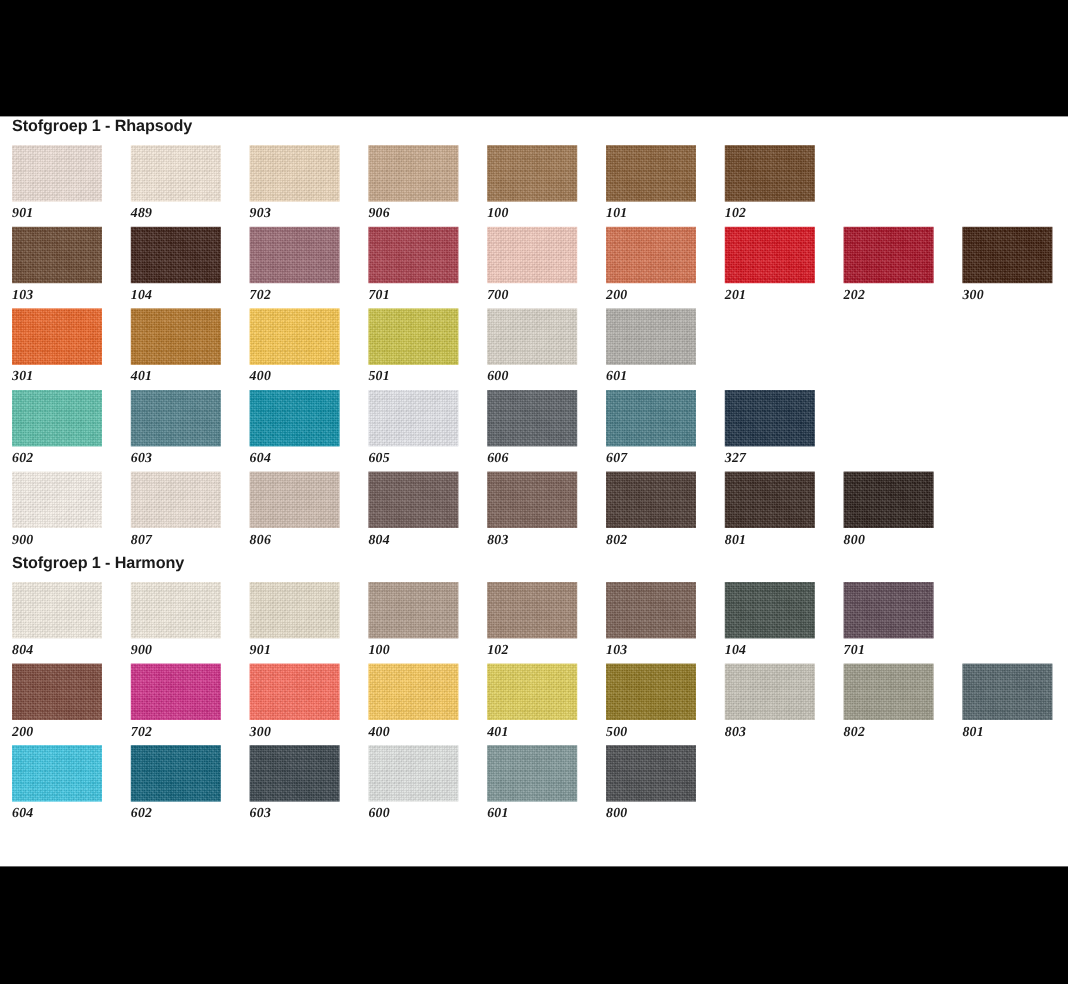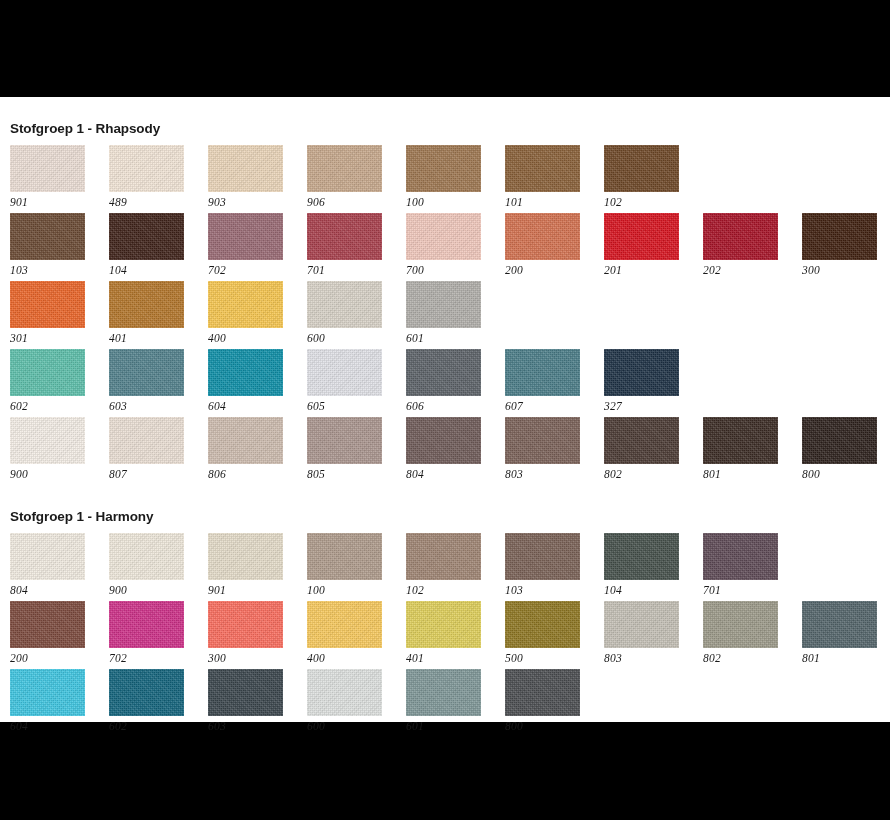--- a/index.html
+++ b/index.html
@@ -20,32 +20,33 @@
     background: #ffffff;
   }
   .bar-top {
     position: absolute; left: 0; top: 0;
     width: 890px; height: 97px; background: #000000;
   }
   .bar-bottom {
     position: absolute; left: 0; top: 722px;
     width: 890px; height: 98px; background: #000000;
   }
-  .group { position: relative; margin-top: 24px; }
+  .group { position: relative; }
   .group-title {
     font-size: 13.5px;
     font-weight: bold;
     color: #1a1a1a;
     letter-spacing: -0.1px;
     padding: 0 0 0 10px;
   }
   .rows { padding-left: 10px; }
   .row {
     display: flex;
     height: 68px;
+    font-weight: bold;
   }
   .cell {
     width: 99px;
     flex: 0 0 99px;
     position: relative;
   }
   .swatch {
     width: 75px;
     height: 47px;
     position: relative;
@@ -220,20 +221,27 @@
               <div class="code">401</div>
             </div>
             <div class="cell">
               <div class="swatch" style="background: rgb(248, 199, 79);">
                 <div class="tex"></div>
                 <div class="tex2"></div>
               </div>
               <div class="code">400</div>
             </div>
             <div class="cell">
+              <div class="swatch" style="background: rgb(203, 196, 73);">
+                <div class="tex"></div>
+                <div class="tex2"></div>
+              </div>
+              <div class="code">501</div>
+            </div>
+            <div class="cell">
               <div class="swatch" style="background: rgb(217, 211, 200);">
                 <div class="tex"></div>
                 <div class="tex2"></div>
               </div>
               <div class="code">600</div>
             </div>
             <div class="cell">
               <div class="swatch" style="background: rgb(178, 176, 171);">
                 <div class="tex"></div>
                 <div class="tex2"></div>
@@ -306,27 +314,20 @@
                 <div class="tex2"></div>
               </div>
               <div class="code">807</div>
             </div>
             <div class="cell">
               <div class="swatch" style="background: rgb(207, 189, 176);">
                 <div class="tex"></div>
                 <div class="tex2"></div>
               </div>
               <div class="code">806</div>
-            </div>
-            <div class="cell">
-              <div class="swatch" style="background: rgb(171, 150, 143);">
-                <div class="tex"></div>
-                <div class="tex2"></div>
-              </div>
-              <div class="code">805</div>
             </div>
             <div class="cell">
               <div class="swatch" style="background: rgb(111, 91, 88);">
                 <div class="tex"></div>
                 <div class="tex2"></div>
               </div>
               <div class="code">804</div>
             </div>
             <div class="cell">
               <div class="swatch" style="background: rgb(123, 97, 88);">

